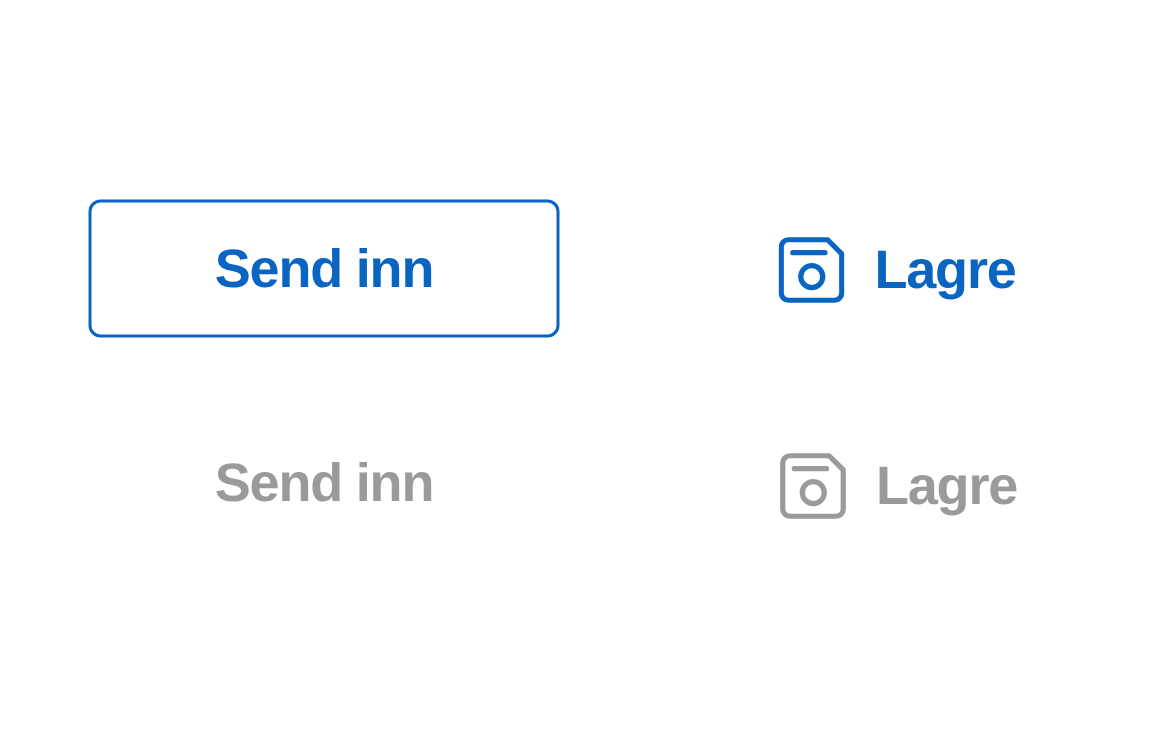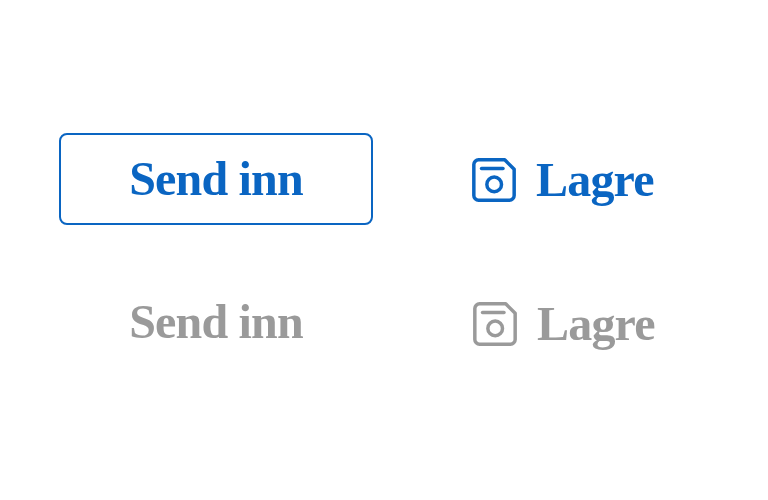--- a/index.html
+++ b/index.html
@@ -12,26 +12,25 @@
     background: #ffffff;
     font-family: "Liberation Sans", sans-serif;
     position: relative;
     overflow: hidden;
   }
   .stage {
     position: absolute;
     inset: 0;
   }
   .btn-label {
-    font-size: 48px;
+    font-size: 36px;
     font-weight: 700;
     letter-spacing: -0.8px;
     white-space: nowrap;
     line-height: 44px;
-    font-family: Liberation Serif, serif;
   }
   
   .submit-btn {
     position: absolute;
     left: 59px;
     top: 133px;
     width: 314px;
     height: 92px;
     box-sizing: border-box;
     background: transparent;
@@ -59,20 +58,21 @@
   }
   
   .save-btn {
     position: absolute;
     display: flex;
     align-items: center;
     gap: 20px;
     background: transparent;
     border: none;
     padding: 0;
+    margin-left: 47px;
   }
   .save-enabled {
     left: 472px;
     top: 158px;
     color: #0a65c2;
     cursor: pointer;
   }
   .save-disabled {
     left: 473px;
     top: 302px;

